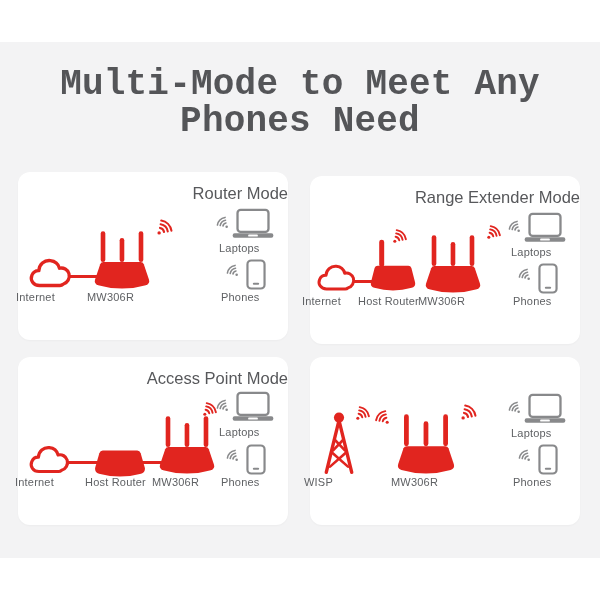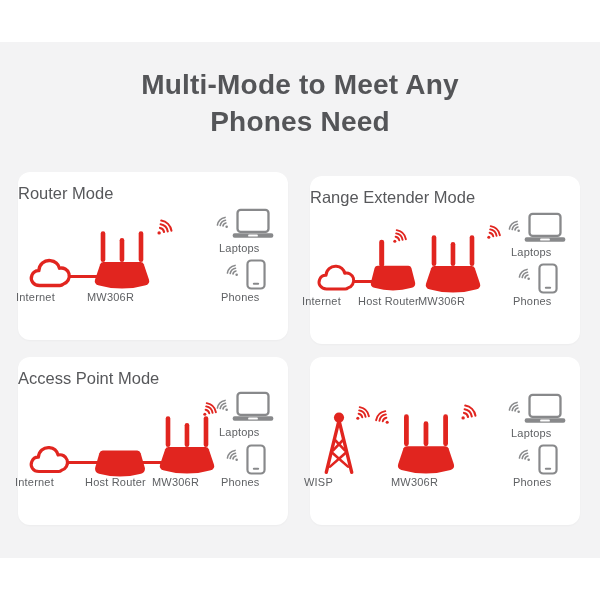--- a/index.html
+++ b/index.html
@@ -5,32 +5,32 @@
   html,body{margin:0;padding:0;}
   body{
     width:600px;height:600px;position:relative;overflow:hidden;
     background:#ffffff;
     font-family:"Liberation Sans", sans-serif;
     -webkit-font-smoothing:antialiased;
   }
   .band{position:absolute;left:0;top:42px;width:600px;height:516px;background:#f3f3f4;}
   .main-title{
     position:absolute;left:0;top:66px;width:600px;text-align:center;
-    font-size:28px;line-height:37px;font-weight:700;color:#545558;letter-spacing:.2px;
+    font-size:36px;line-height:37px;font-weight:700;color:#545558;letter-spacing:.2px;font-family:Liberation Mono, monospace;
   }
   .card{
     position:absolute;width:270px;height:168px;background:#ffffff;border-radius:12px;
     box-shadow:0 1px 2px rgba(0,0,0,0.03);
   }
   .card.c1{left:18px;top:172px;}
   .card.c2{left:310px;top:176px;}
   .card.c3{left:18px;top:357px;}
   .card.c4{left:310px;top:357px;}
   .card-title{
-    position:absolute;left:0;top:12px;width:100%;text-align:left;
+    position:absolute;left:0;top:12px;width:100%;text-align:right;
     font-size:16.5px;font-weight:500;color:#57585b;
   }
   .red{color:#e1251f;}
   .gray{color:#88898b;}
   .link{position:absolute;height:3.2px;background:#e1251f;border-radius:2px;z-index:1;}
   .icon{position:absolute;z-index:2;}
   .mirror{transform:scaleX(-1);}
   .lbl{
     position:absolute;width:70px;text-align:left;z-index:3;
     font-size:11px;color:#5f6164;letter-spacing:.2px;white-space:nowrap;

